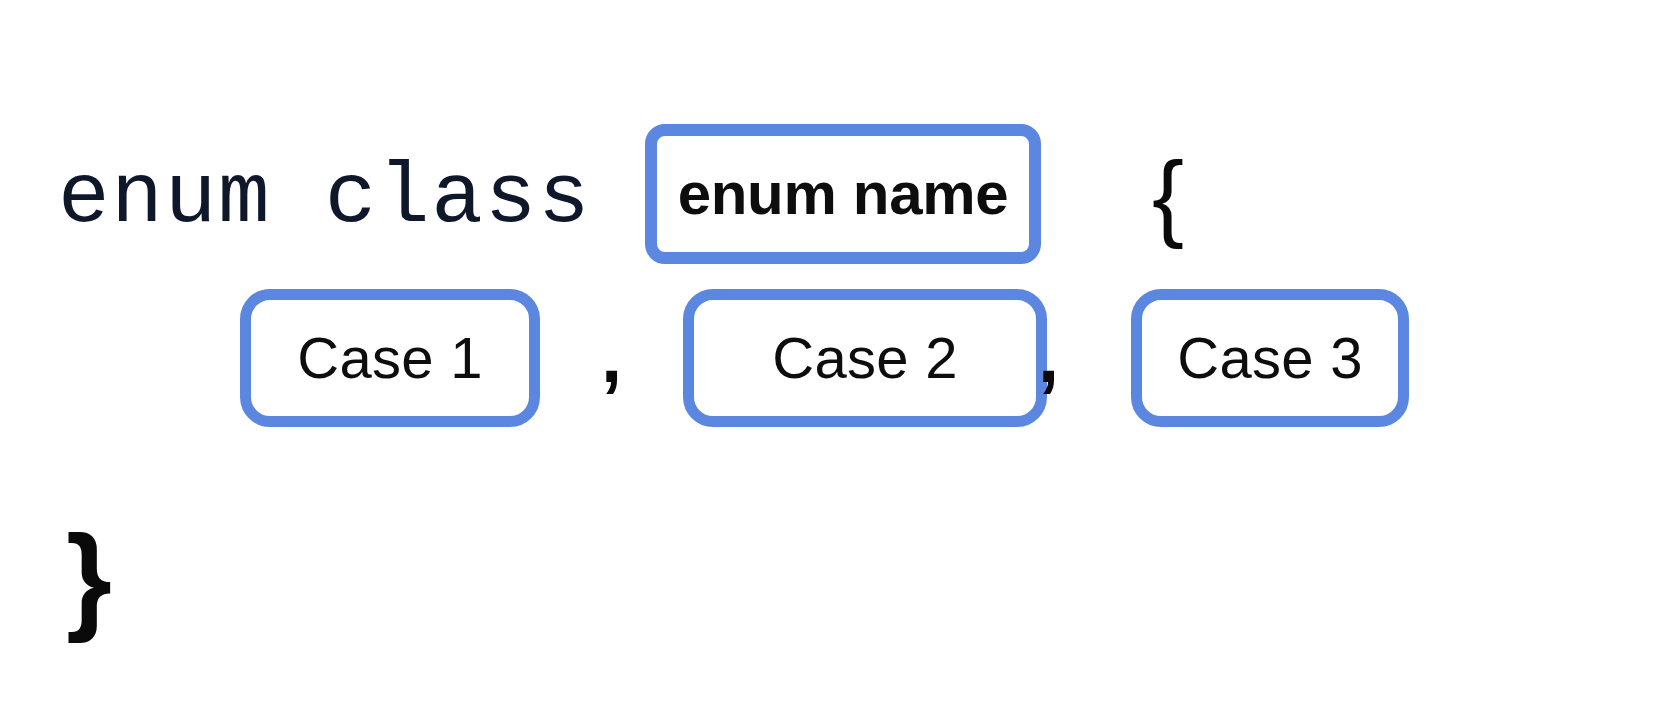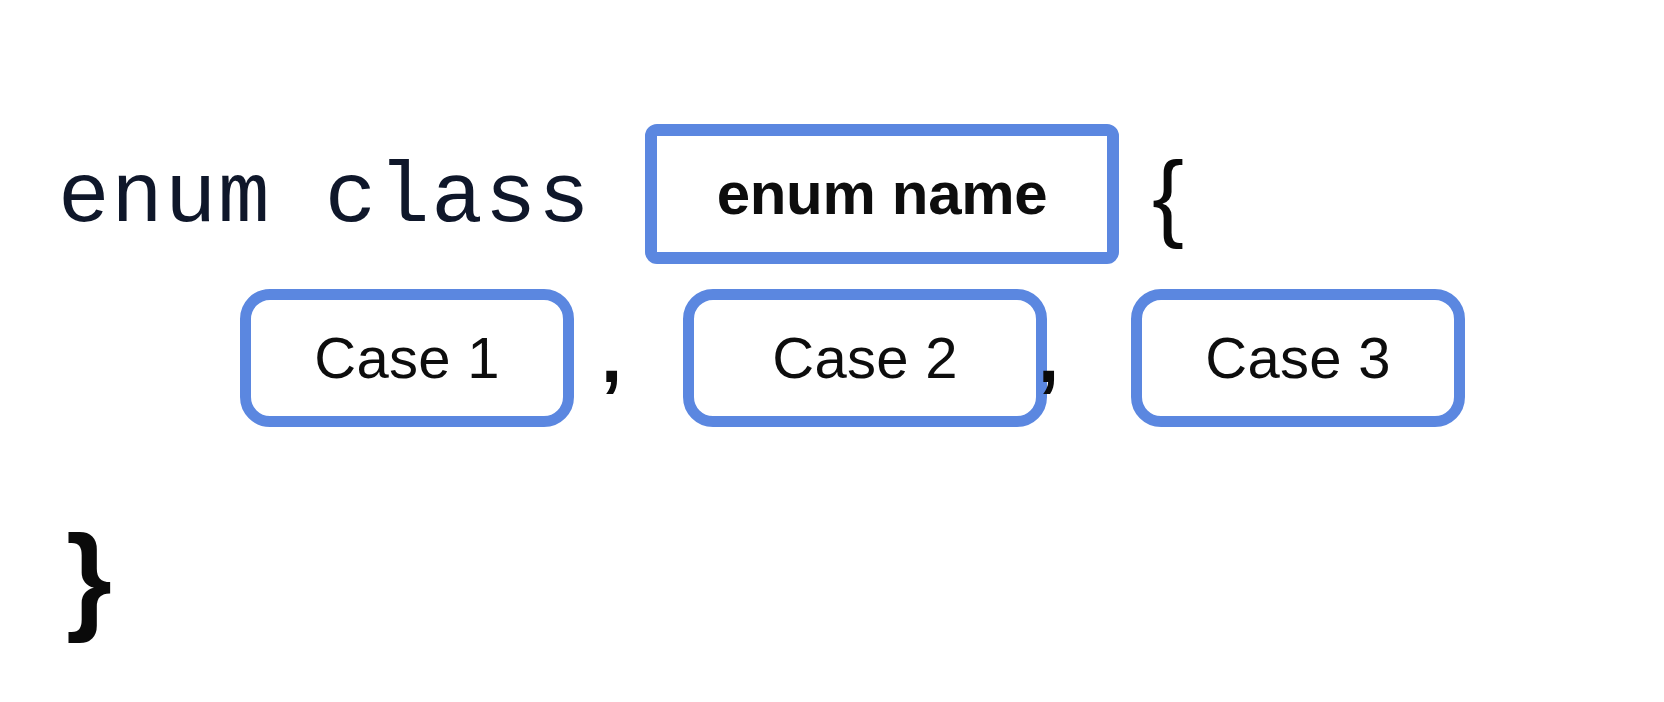--- a/index.html
+++ b/index.html
@@ -74,41 +74,41 @@
   .token-label {
     color: #0d0d0d;
     line-height: 1;
     white-space: nowrap;
   }
 
   
   #box-enum-name {
     left: 645px;
     top: 124px;
-    width: 474px;
+    width: 396px;
     height: 140px;
     border-width: 12px;
-    border-radius: 12px;
+    border-radius: 20px;
   }
   #box-enum-name .token-label {
     font-size: 60px;
     font-weight: 700;
     letter-spacing: -0.005em;
   }
 
   
   .case-box {
     top: 289px;
     height: 138px;
     border-width: 11px;
     border-radius: 30px;
   }
-  #box-case-1 { left: 240px;  width: 334px; }
+  #box-case-1 { left: 240px;  width: 300px; }
   #box-case-2 { left: 683px;  width: 364px; }
-  #box-case-3 { left: 1131px; width: 334px; }
+  #box-case-3 { left: 1131px; width: 278px; }
 
   .case-box .token-label {
     font-size: 58px;
     font-weight: 400;
     letter-spacing: 0.005em;
   }
 
   
   .comma {
     position: absolute;

